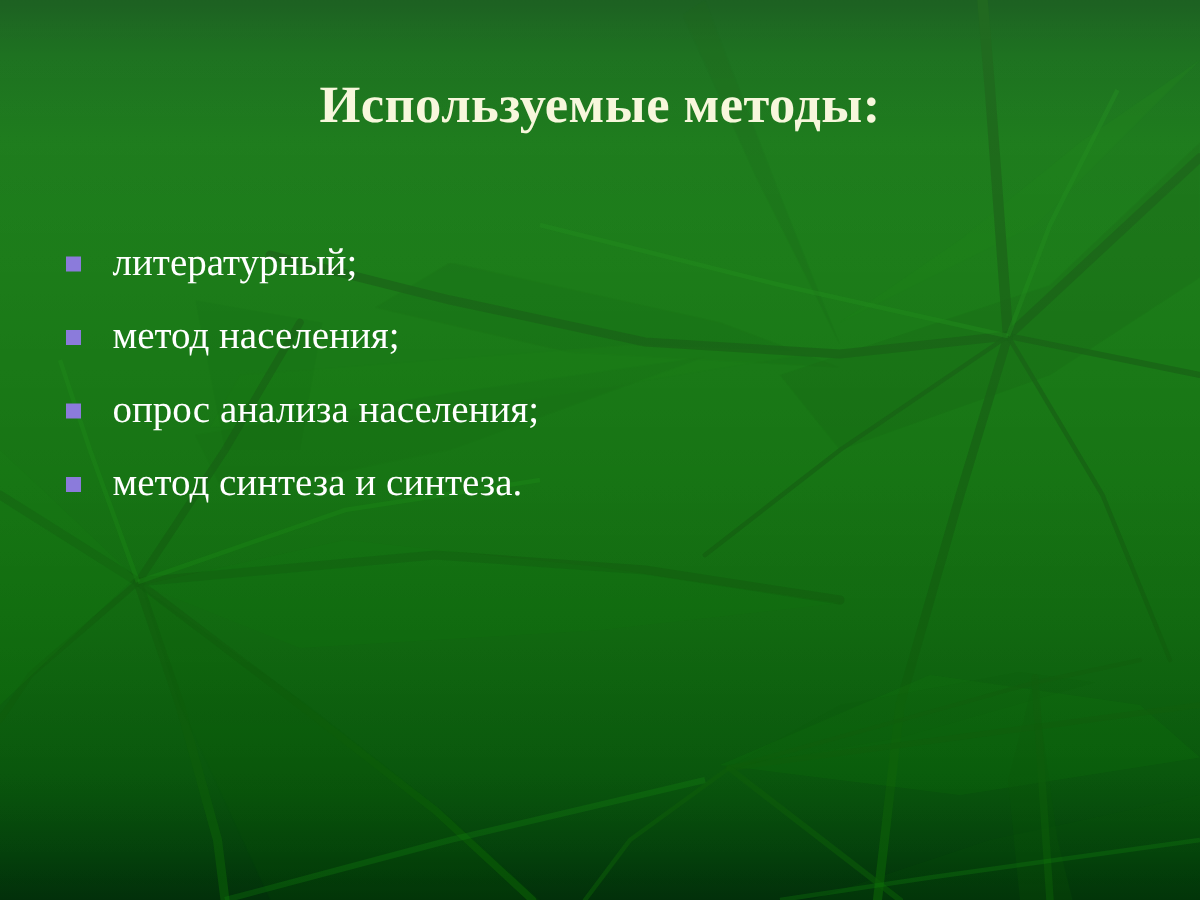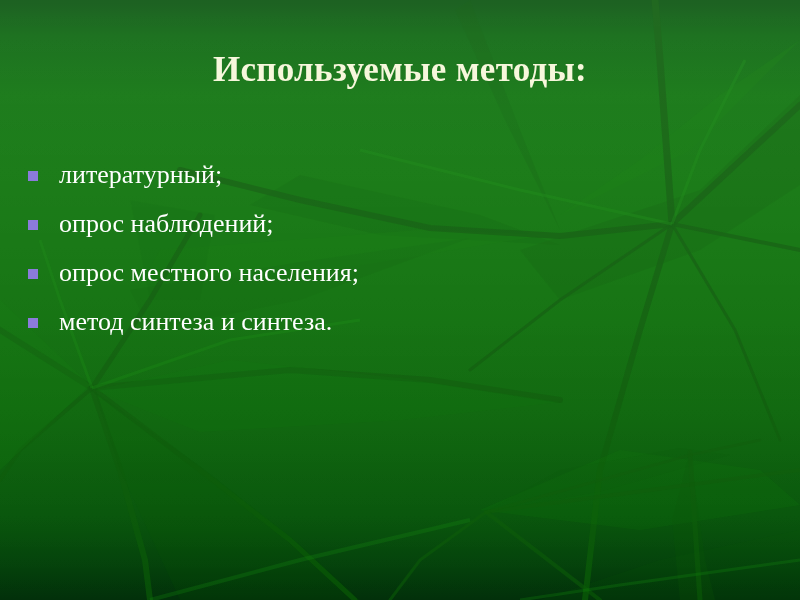--- a/index.html
+++ b/index.html
@@ -54,21 +54,21 @@
     color: #F7F7DC;
     letter-spacing: 0.3px;
     line-height: 1.15;
     white-space: nowrap;
   }
 
   
   .bullets {
     position: absolute;
     top: 150px;
-    left: 28px;
+    left: 44px;
     width: 700px;
     list-style: none;
     margin: 0;
     padding: 0;
   }
 
   .bullet-row {
     display: flex;
     align-items: center;
     height: 49px;
@@ -172,25 +172,25 @@
 
   <div class="title">Используемые методы:</div>
 
   <ul class="bullets">
     <li class="bullet-row">
       <span class="bullet-marker"></span>
       <span class="bullet-text">литературный;</span>
     </li>
     <li class="bullet-row">
       <span class="bullet-marker"></span>
-      <span class="bullet-text">опрос наблюдений;</span>
+      <span class="bullet-text">метод населения;</span>
     </li>
     <li class="bullet-row">
       <span class="bullet-marker"></span>
-      <span class="bullet-text">опрос местного населения;</span>
+      <span class="bullet-text">опрос анализа населения;</span>
     </li>
     <li class="bullet-row">
       <span class="bullet-marker"></span>
       <span class="bullet-text">метод синтеза и синтеза.</span>
     </li>
   </ul>
 
 </div>
 
 </body></html>

